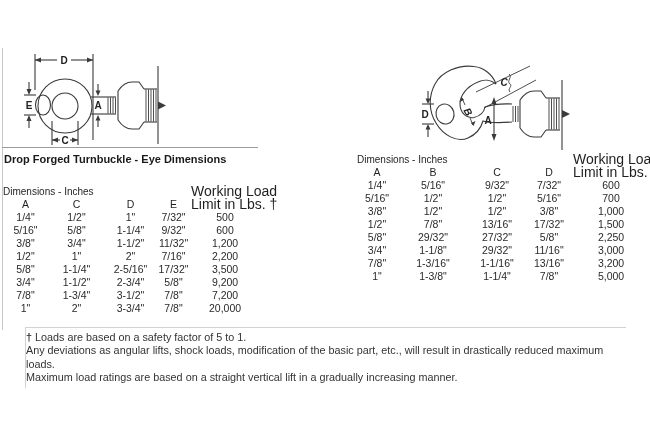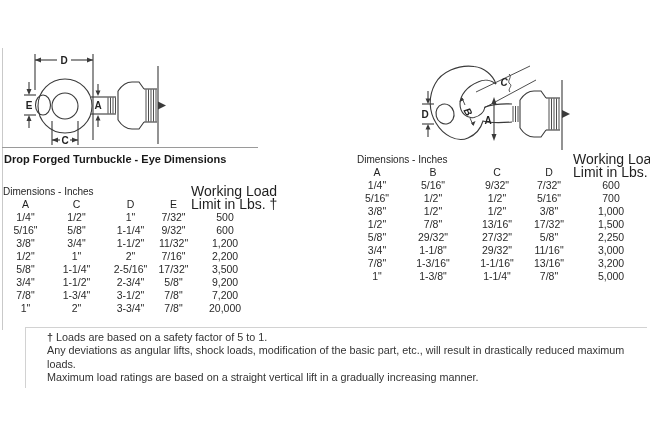--- a/index.html
+++ b/index.html
@@ -20,21 +20,21 @@
   #hook-block{left:357px;top:153px;width:292px;}
   .tbl-title{font-size:11px;font-weight:bold;color:#1a1a1a;white-space:nowrap;margin:0 0 20px 0;padding-left:1px;}
   table{border-collapse:collapse;table-layout:fixed;width:100%;}
   th,td{padding:0;margin:0;text-align:center;font-size:10.5px;line-height:13px;font-weight:normal;color:#2a2a2a;white-space:nowrap;}
   th{font-weight:normal;color:#1f1f1f;}
   th.dims-h{text-align:left;font-size:10px;}
   th.wl-h{font-size:14px;}
   #notes{
     position:absolute;left:25px;top:327px;width:600px;
     border-top:1px solid #d2d2d2;border-left:1px solid #d2d2d2;
-    padding:3px 0 4px 21px;
+    padding:3px 0 4px 0;
     font-size:10.8px;line-height:13.3px;color:#333333;
   }
   #notes .dg{font-weight:bold;}
   svg line, svg path, svg circle, svg ellipse{stroke:#3a3a3a;stroke-width:1.1;fill:none;}
   svg polygon{fill:#3a3a3a;stroke:none;}
   svg text{font-family:"Liberation Sans","DejaVu Sans",sans-serif;font-size:10px;font-weight:bold;fill:#222;text-anchor:middle;stroke:none;}
   svg text.ital{font-style:italic;}
   svg .thin{stroke-width:0.9;}
 </style>
 </head>

